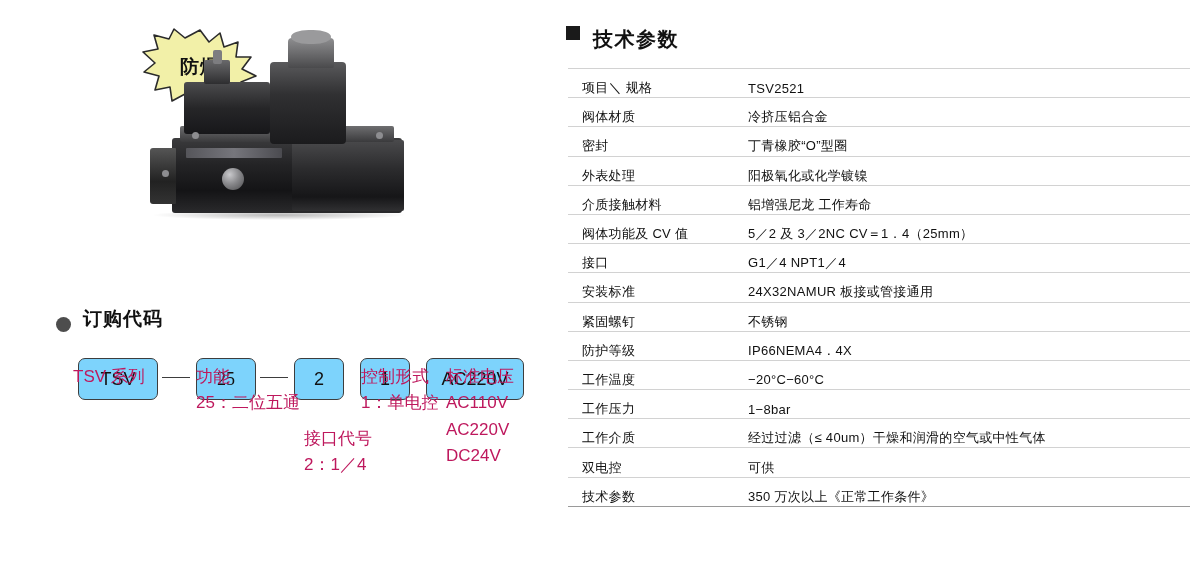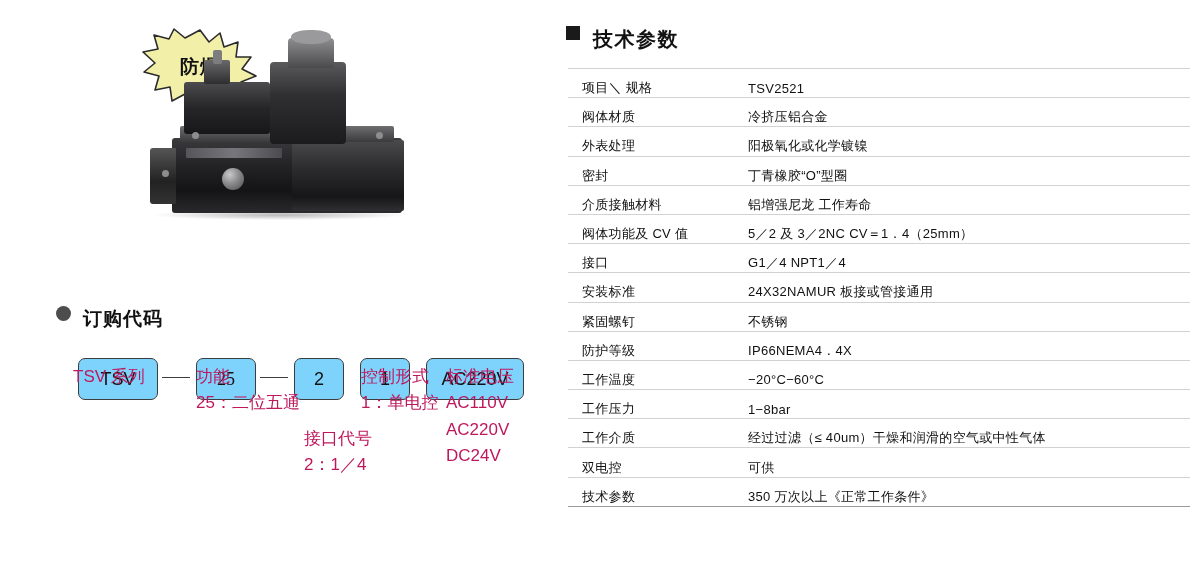--- a/index.html
+++ b/index.html
@@ -150,21 +150,21 @@
 
   
   #order-code-section {
     position: absolute;
     left: 56px;
     top: 306px;
     width: 500px;
   }
   #order-code-header {
     display: flex;
-    align-items: flex-start;
+    align-items: flex-end;
     gap: 12px;
     margin-bottom: 26px;
   }
   #order-code-header .bullet-dot {
     width: 15px;
     height: 15px;
     border-radius: 50%;
     background: #4d4d4d;
     display: inline-block;
   }
@@ -355,26 +355,26 @@
     <tbody>
       <tr>
         <td class="label">项目＼ 规格</td>
         <td class="value">TSV2521</td>
       </tr>
       <tr>
         <td class="label">阀体材质</td>
         <td class="value">冷挤压铝合金</td>
       </tr>
       <tr>
+        <td class="label">密封</td>
+        <td class="value">丁青橡胶“O”型圈</td>
+      </tr>
+      <tr>
         <td class="label">外表处理</td>
         <td class="value">阳极氧化或化学镀镍</td>
-      </tr>
-      <tr>
-        <td class="label">密封</td>
-        <td class="value">丁青橡胶“O”型圈</td>
       </tr>
       <tr>
         <td class="label">介质接触材料</td>
         <td class="value">铝增强尼龙  工作寿命</td>
       </tr>
       <tr>
         <td class="label">阀体功能及 CV 值</td>
         <td class="value">5／2 及 3／2NC  CV＝1．4（25mm）</td>
       </tr>
       <tr>

